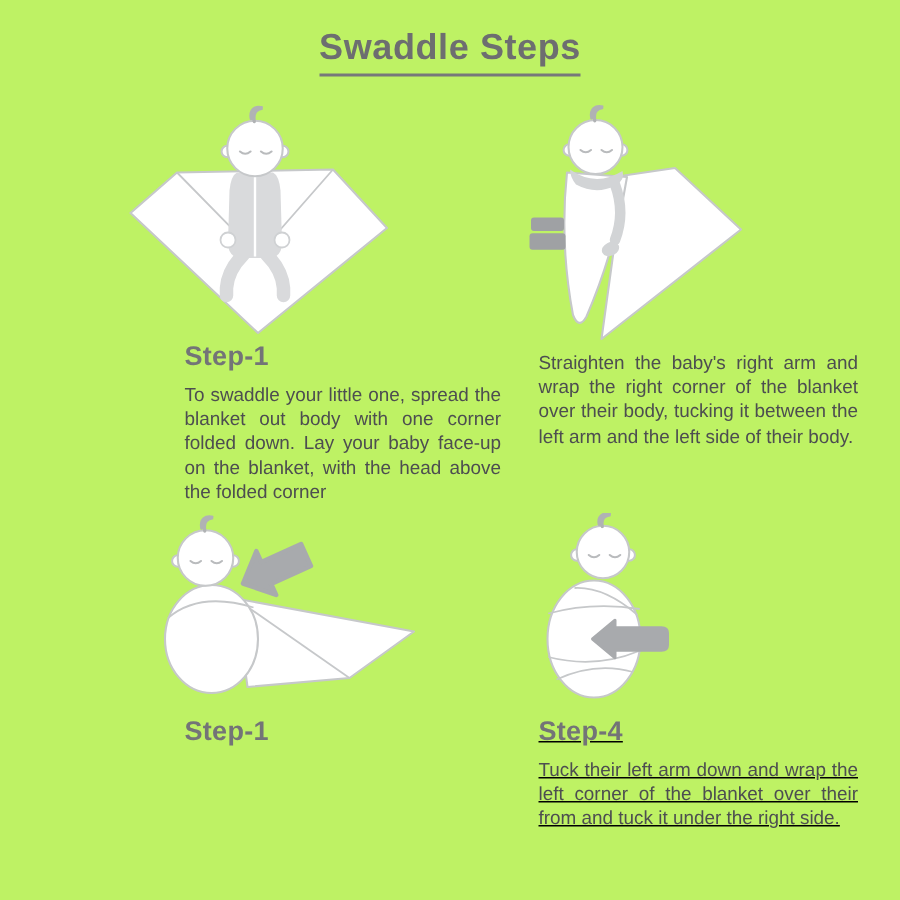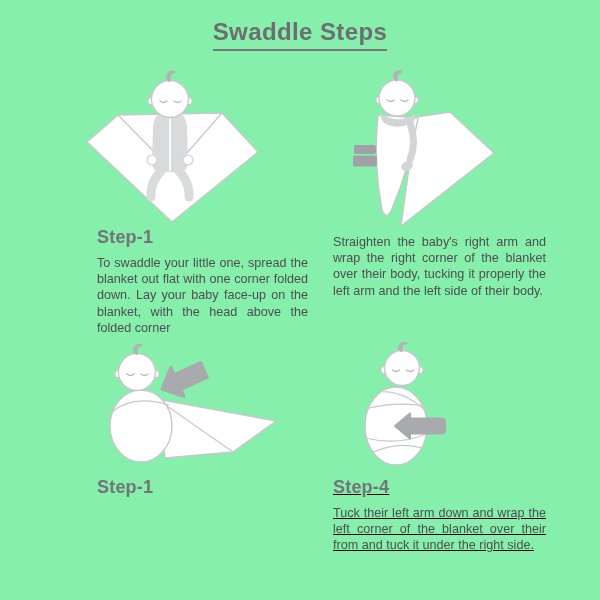--- a/index.html
+++ b/index.html
@@ -1,20 +1,20 @@
 <!DOCTYPE html>
 <html><head>
 <meta charset="utf-8">
 <style>
   html, body { margin: 0; padding: 0; background: #ffffff; }
   .page {
     position: relative;
     width: 600px;
     height: 600px;
-    background: #86efac;
+    background: #bef264;
     font-family: "Liberation Sans", sans-serif;
     overflow: hidden;
   }
   .title-wrap {
     position: absolute;
     top: 18px; left: 0; right: 0;
     text-align: center;
   }
   .title {
     display: inline-block;
@@ -25,21 +25,21 @@
     color: #6d6e70;
     border-bottom: 2.5px solid #77787a;
     padding-bottom: 3px;
   }
   figure.illus { position: absolute; margin: 0; }
   #illus-1 { left: 75px;  top: 70px;  }
   #illus-2 { left: 330px; top: 62px;  }
   #illus-3 { left: 85px;  top: 342px; }
   #illus-4 { left: 345px; top: 342px; }
 
-  section.step { position: absolute; }
+  section.step { position: absolute; margin-left: 26px; }
   #step-1 { left: 97px;  top: 227px; width: 211px; }
   #step-2 { left: 333px; top: 227px; width: 213px; }
   #step-3 { left: 97px;  top: 477px; width: 211px; }
   #step-4 { left: 333px; top: 477px; width: 213px; text-decoration: underline; }
 
   .step h2 {
     margin: 0;
     font-size: 18px;
     font-weight: 700;
     letter-spacing: 0.2px;
@@ -145,25 +145,25 @@
         <circle cx="57" cy="26" r="17.5" fill="#ffffff" stroke="#c6c8ca" stroke-width="1.4"></circle>
         <path d="M47.5,28 q3.5,3 7,0 M61.5,28 q3.5,3 7,0" stroke="#b9bbbd" stroke-width="1.4" fill="none" stroke-linecap="round"></path>
         <path d="M56.5,9 C55.5,3.5 58,1.5 62,1 C57,-0.5 53.5,2.5 54.5,7.5" fill="none" stroke="#b0b2b4" stroke-width="2.2" stroke-linecap="round"></path>
       </g>
       <path d="M50,84 L65,71.5 L65,76.5 L96,76.5 Q100,76.5 100,80 L100,88 Q100,91.5 96,91.5 L65,91.5 L65,96.5 Z" fill="#a8aaad" stroke="#a8aaad" stroke-width="2" stroke-linejoin="round"></path>
     </svg>
   </figure>
 
   <section class="step" id="step-1">
     <h2>Step-1</h2>
-    <p>To swaddle your little one, spread the blanket out flat with one corner folded down. Lay your baby face-up on the blanket, with the head above the folded corner</p>
+    <p>To swaddle your little one, spread the blanket out body with one corner folded down. Lay your baby face-up on the blanket, with the head above the folded corner</p>
   </section>
 
   <section class="step" id="step-2">
-    <p>Straighten the baby's right arm and wrap the right corner of the blanket over their body, tucking it properly the left arm and the left side of their body.</p>
+    <p>Straighten the baby's right arm and wrap the right corner of the blanket over their body, tucking it between the left arm and the left side of their body.</p>
   </section>
 
   <section class="step" id="step-3">
     <h2>Step-1</h2>
   </section>
 
   <section class="step" id="step-4">
     <h2>Step-4</h2>
     <p>Tuck their left arm down and wrap the left corner of the blanket over their from and tuck it under the right side.</p>
   </section>

